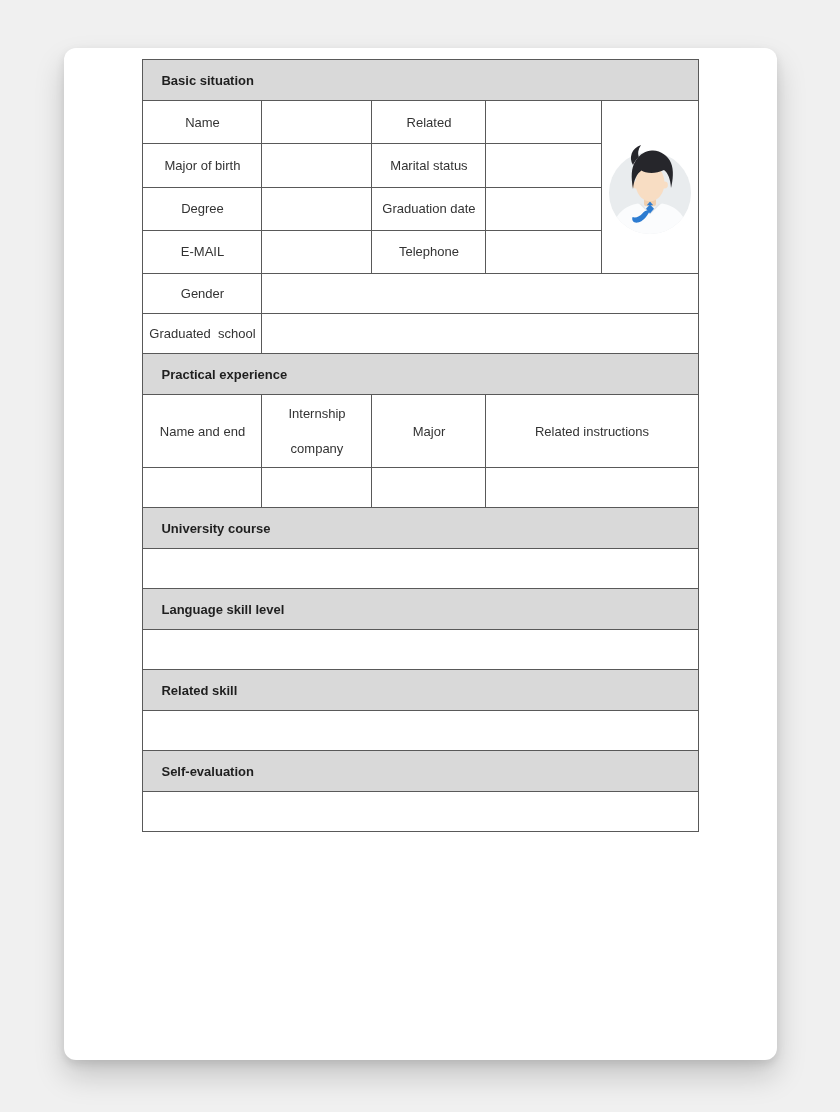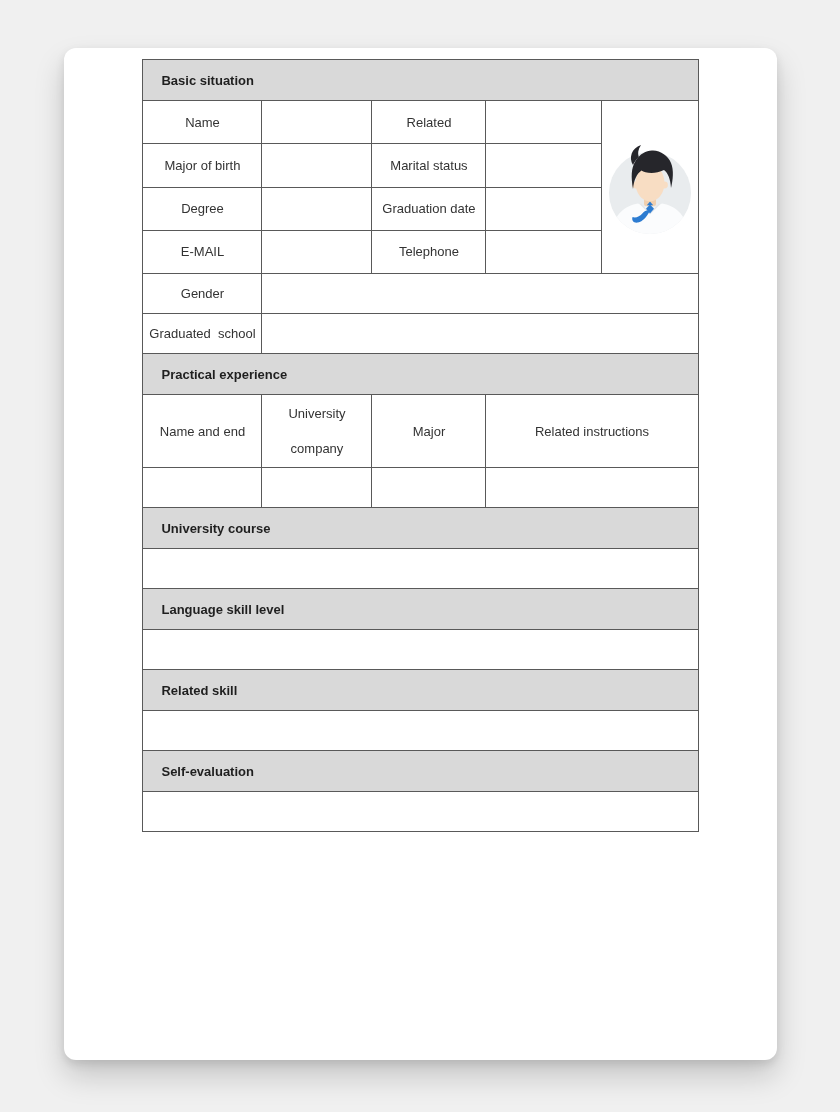--- a/index.html
+++ b/index.html
@@ -145,21 +145,21 @@
         <td>Graduated  school</td>
         <td colspan="4"></td>
       </tr>
 
       <tr class="section">
         <td colspan="5">Practical experience</td>
       </tr>
 
       <tr class="exphead">
         <td>Name and end</td>
-        <td>University company</td>
+        <td>Internship company</td>
         <td>Major</td>
         <td colspan="2">Related instructions</td>
       </tr>
 
       <tr class="row">
         <td></td>
         <td></td>
         <td></td>
         <td colspan="2"></td>
       </tr>

